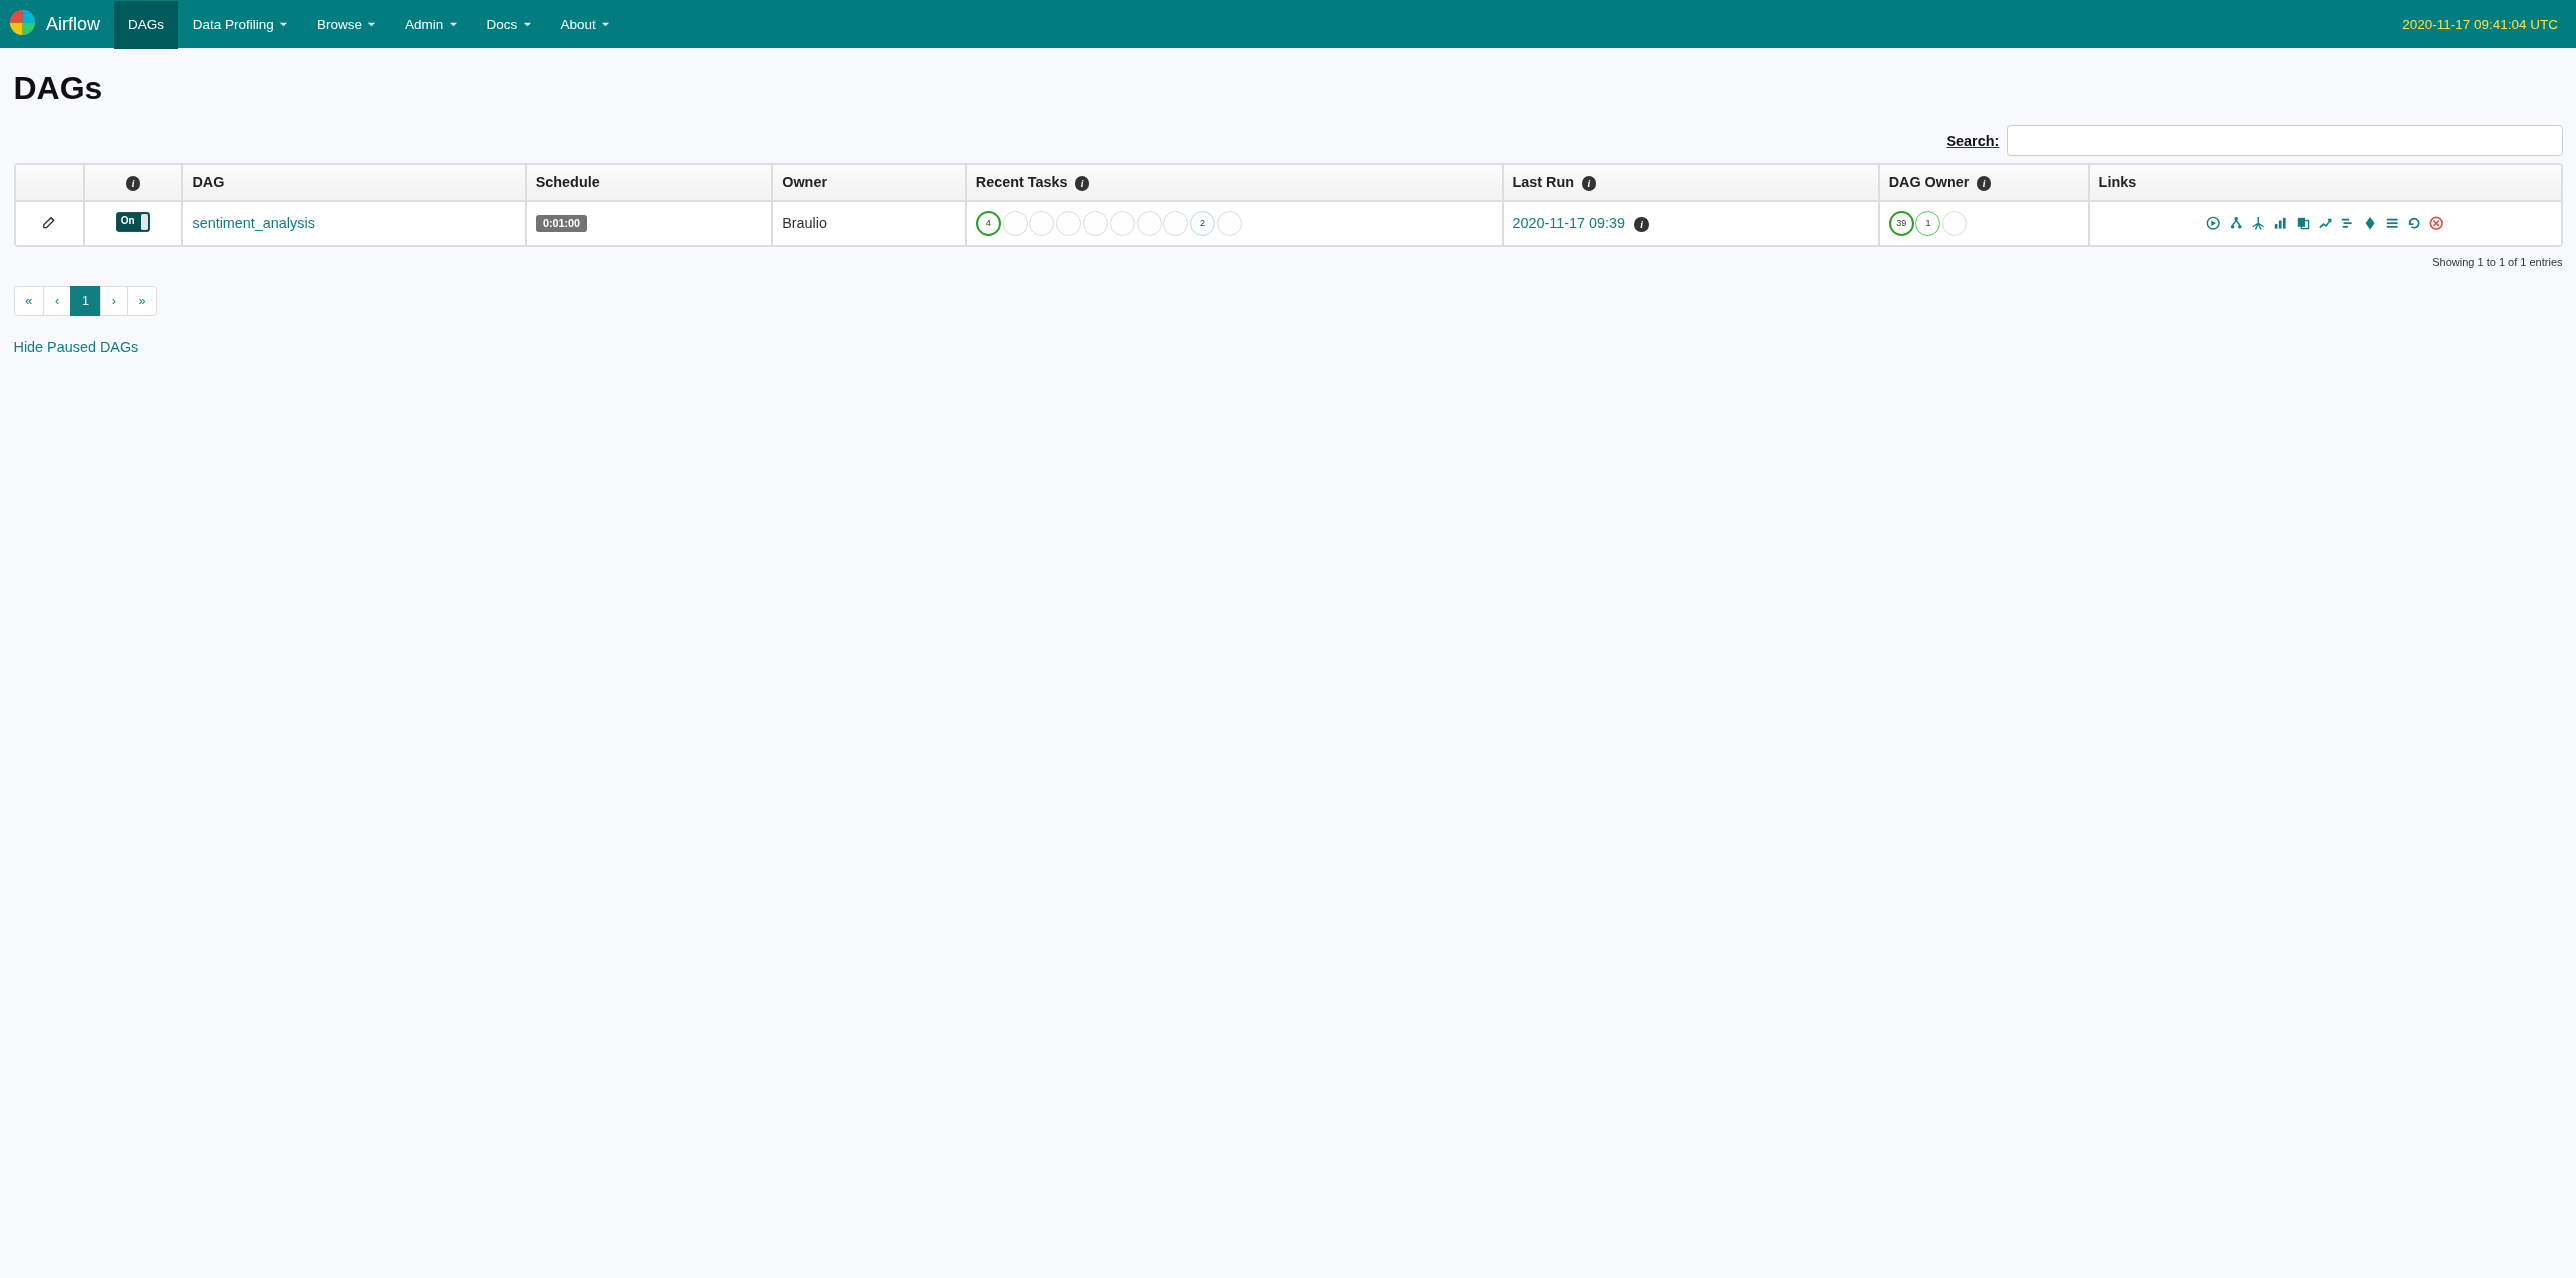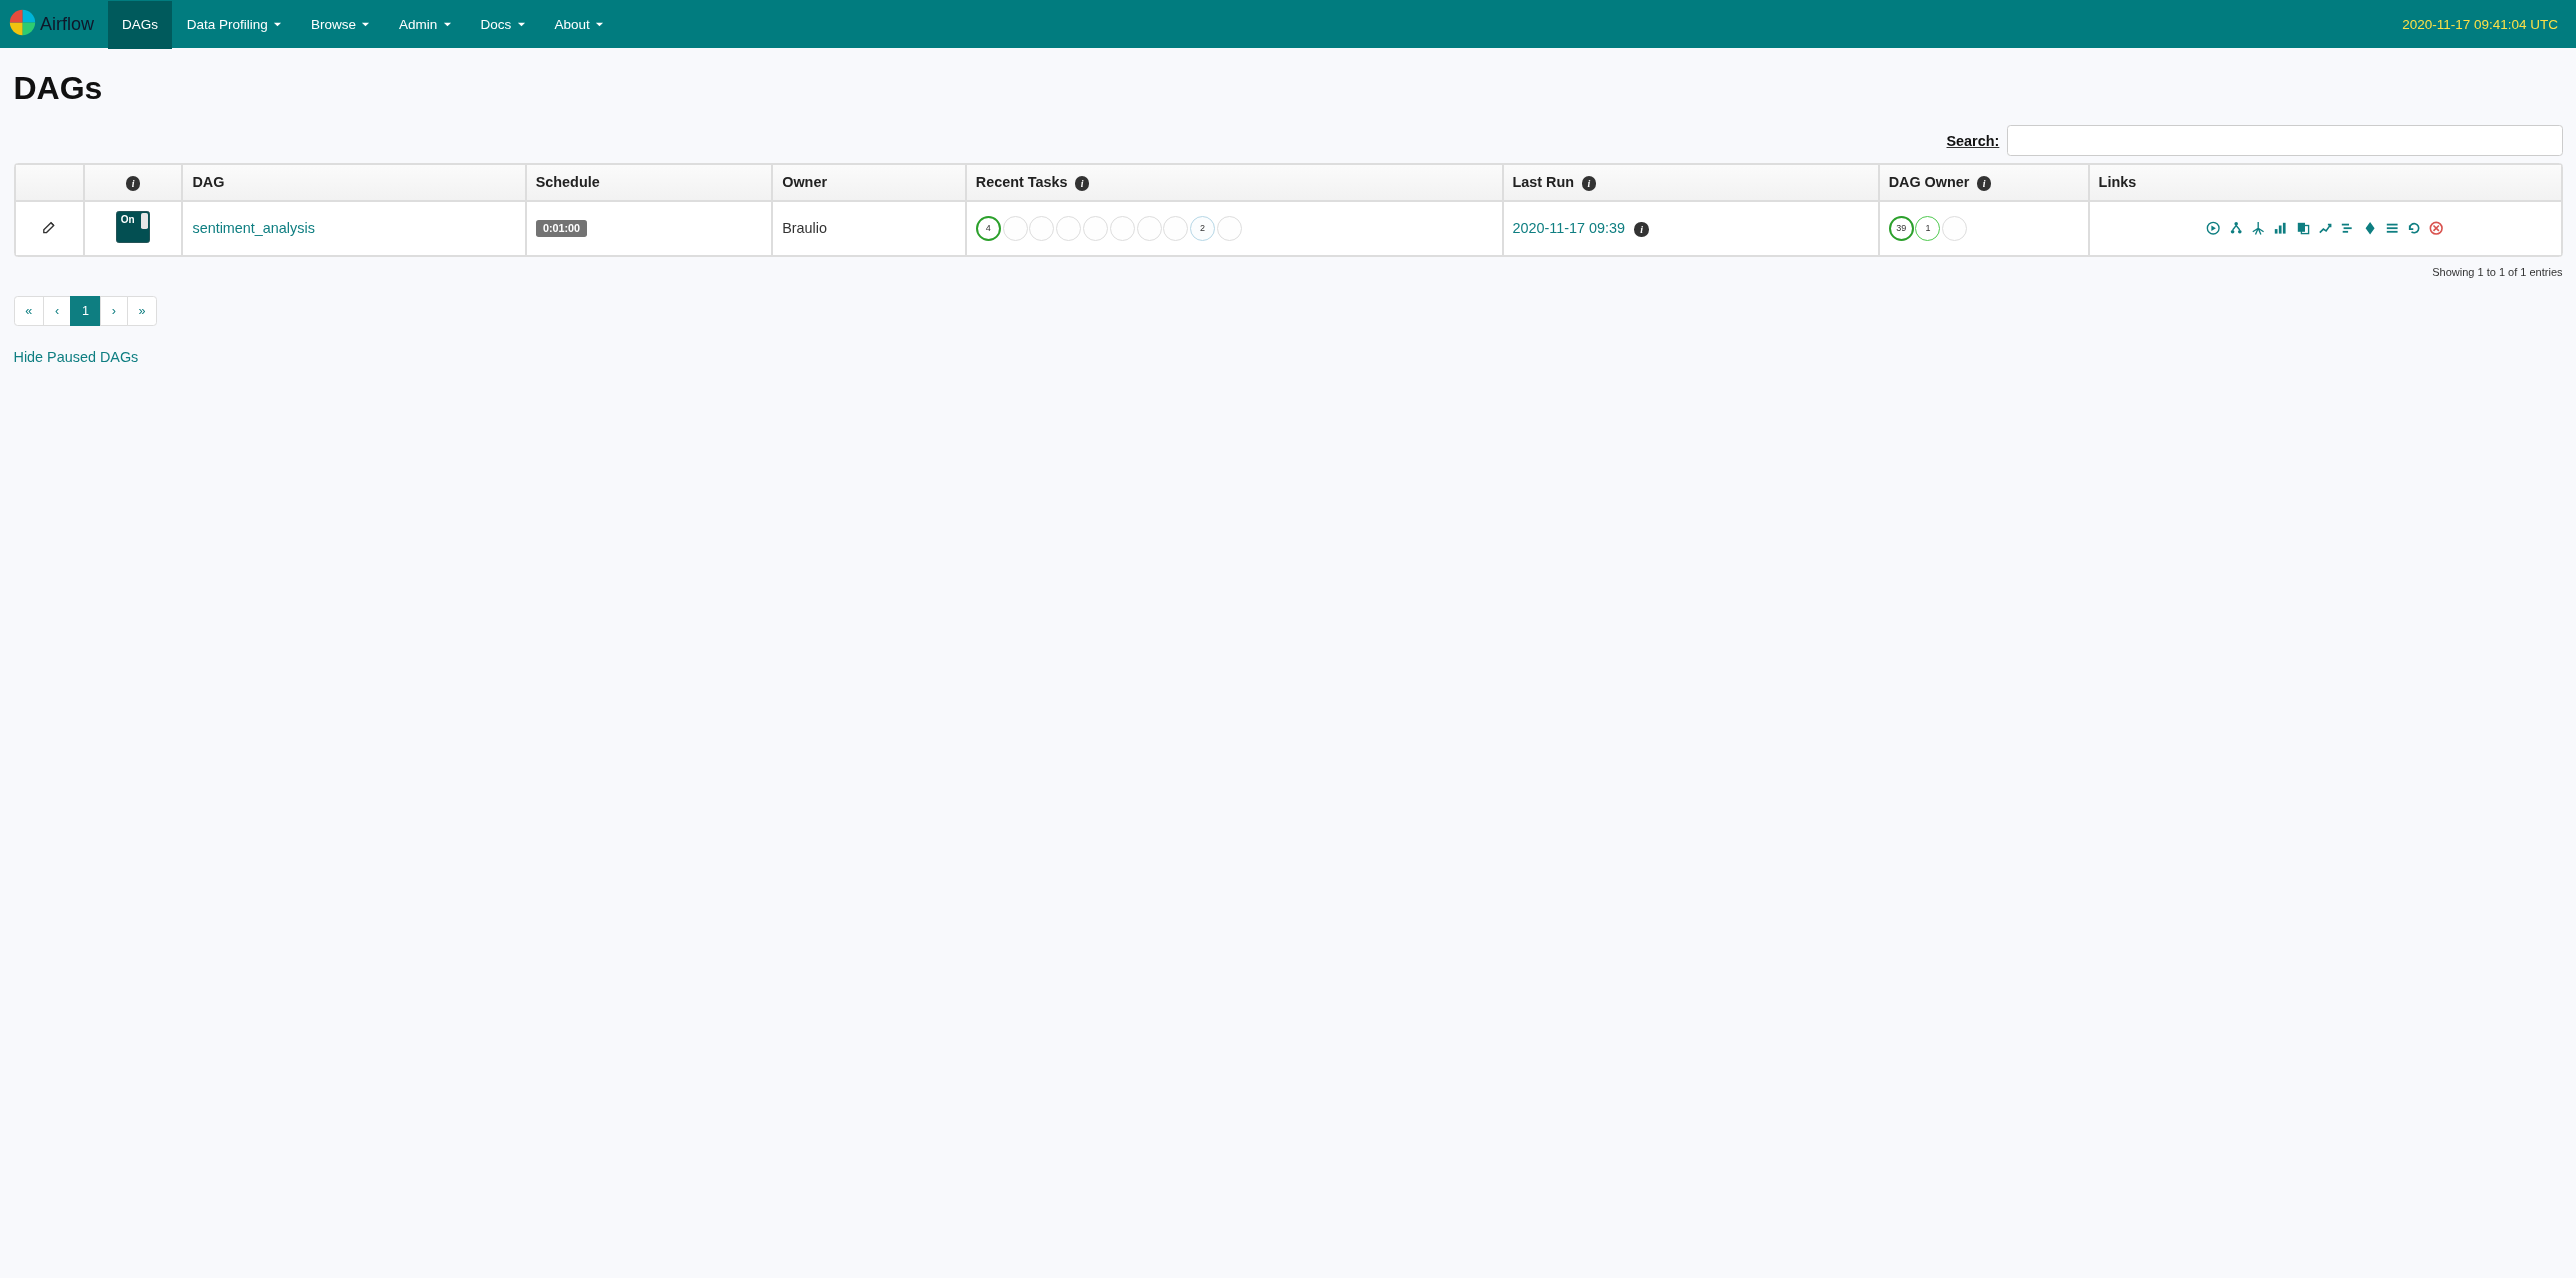--- a/index.html
+++ b/index.html
@@ -14,24 +14,24 @@
     height: 48px;
     display: flex;
     align-items: center;
     padding: 0;
     border-top: 1.8px solid #017c7f;
   }
   .brand {
     display: flex;
     align-items: center;
     padding: 0 13.5px 0 9px;
-    color: #0f172a;
+    color: #ffffff;
     font-size: 18px;
     font-weight: 500;
-    gap: 4px;
+    gap: 10px;
     text-decoration: none;
   }
   .brand svg { width: 27px; height: 27px; }
   .nav-links { display: flex; align-items: stretch; height: 48px; }
   .nav-item {
     display: flex;
     align-items: center;
     padding: 0 14.4px;
     color: #fff;
     cursor: pointer;
@@ -92,21 +92,21 @@
   }
   a.link-teal { color: #0e7e81; text-decoration: none; }
   .schedule-badge {
     display:inline-block;
     background:#737373; color:#fff;
     padding:2.7px 7.2px; border-radius:2.7px;
     font-size:10.8px; font-weight:600;
   }
   .toggle {
     position:relative; display:inline-flex; align-items:center;
-    width:34px; height:32px; border:0.9px solid #255457; border-radius:2.7px;
+    width:34px; height:20px; border:0.9px solid #255457; border-radius:2.7px;
     background:#034f52; cursor:pointer;
   }
   .toggle .knob {
     position:absolute; top:0.9px; right:0.9px; width:7.2px; height:16px;
     background:#e6e6e6; border-radius:1.8px;
   }
   .toggle .lbl {
     position:absolute; left:3.6px; top:2.7px; color:#fff; font-size:10px; font-weight:600;
   }
   .circles { display:flex; gap:1.8px; align-items:center; }

